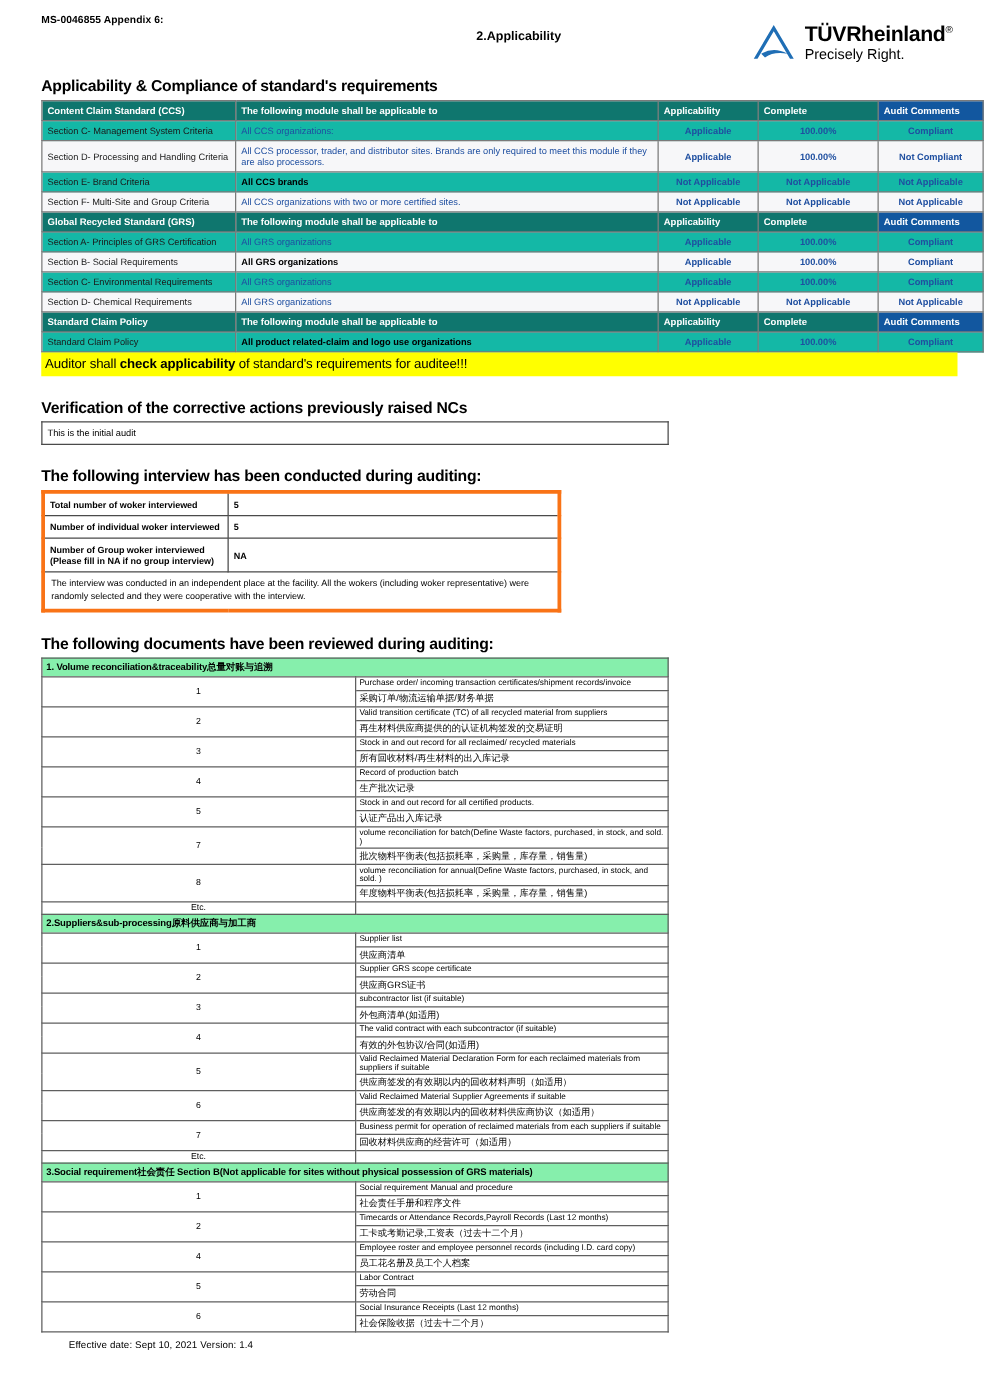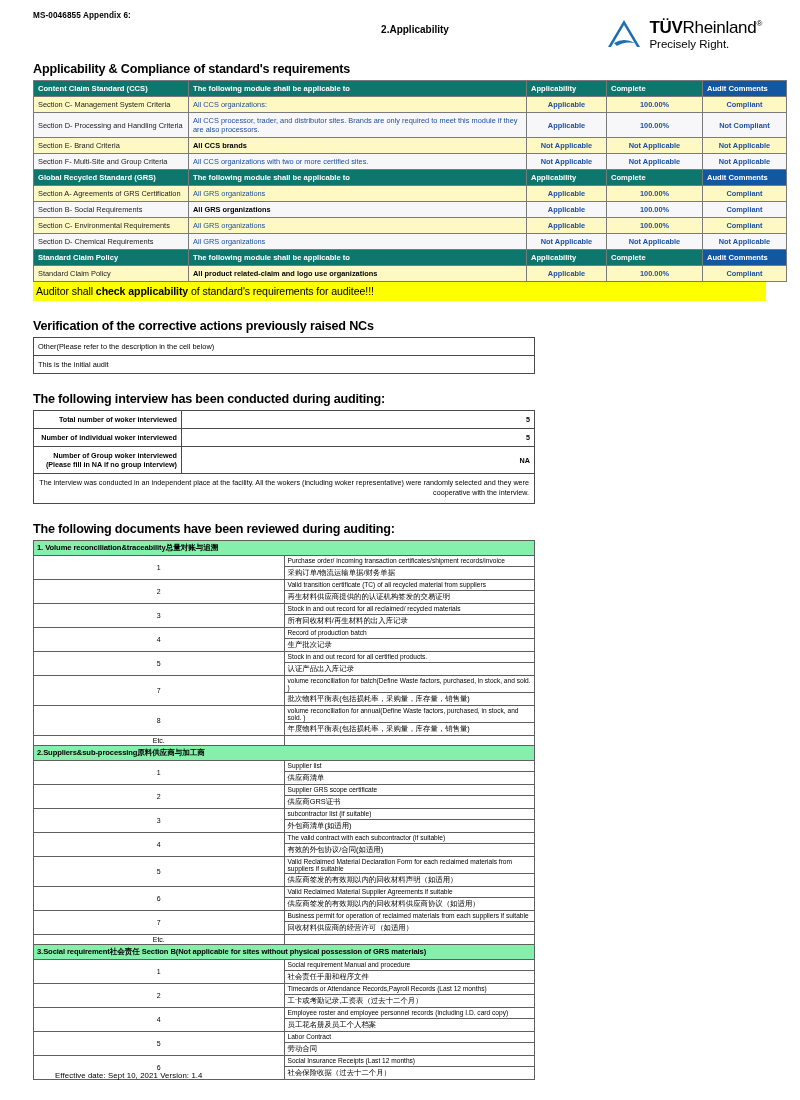--- a/index.html
+++ b/index.html
@@ -21,21 +21,21 @@
   .hdr-title {
     position: absolute; left: 0; right: 0; top: 24px;
     text-align: center; font-size: 10px; font-weight: bold;
     padding-left: 30px;
   }
   .logo { position: absolute; right: 38px; top: 17px; display: flex; align-items: flex-start; }
   .logo-mark { width: 38px; height: 32px; margin-right: 6px; }
   .logo-txt { padding-top: 2px; }
   .logo-name { font-size: 17px; font-weight: bold; line-height: 1; letter-spacing: -.3px; }
   .logo-name .reg { font-size: 8px; vertical-align: super; font-weight: normal; }
-  .logo-name .light { font-weight: normal; }
+  .logo-name .light { font-weight: bold; }
   .logo-tag { font-size: 11.5px; margin-top: 3px; line-height: 1; }
 
   
   .sec-title {
     font-size: 12.6px; font-weight: bold; margin: 0 0 4px 33px;
     letter-spacing: -.2px;
   }
   .gap-md { height: 18px; }
 
   
@@ -50,21 +50,21 @@
     padding: 3px 4px;
     font-size: 7.4px;
     vertical-align: middle;
   }
   .appl .grp td {
     background: #0f766e; color: #ffffff; font-weight: bold;
     font-size: 7.6px; height: 16px; padding: 2px 4px;
   }
   .appl .grp td.dark { background: #12579f; }
   .appl .grp td.ctr { text-align: left; }
-  .r-alt td { background: #fef9c3; }
+  .r-alt td { background: #14b8a6; }
   .r-pln td { background: #f7f7f9; margin-top: 47px; }
   .c-name { width: 155px; color: #1a1a1a; }
   .c-mod  { width: 338px; color: #1f4fa0; }
   .c-mod.blk { color: #000000; }
   .c-st { width: 80px; text-align: center; color: #1f4fa0; font-weight: bold; }
   .c-st.c2 { width: 96px; }
   .c-st.c3 { width: 84px; }
 
   
   .notice {
@@ -72,21 +72,21 @@
     background: #ffff00; color: #000;
     font-size: 10.6px; padding: 3px 3px 4px 3px;
     letter-spacing: -.1px;
   }
 
   
   .vbox { margin-left: 33px; width: 502px; border: 1px solid #4a4a4a; }
   .vbox td { border: 1px solid #4a4a4a; font-size: 7.4px; padding: 4px 4px; height: 17px; }
 
   
-  .itv { margin-left: 33px; width: 502px; table-layout: fixed; border: 1px solid #f97316; text-align: right; }
+  .itv { margin-left: 33px; width: 416px; table-layout: fixed; border: 3px solid #f97316; }
   .itv td { border: 1px solid #4a4a4a; font-size: 7.2px; padding: 4px 4px; }
   .itv .lbl { width: 148px; font-weight: bold; }
   .itv .val { font-weight: bold; }
   .itv .note { font-weight: normal; font-size: 7.2px; line-height: 1.45; padding: 4px 5px; }
 
   
   .docs { margin-left: 33px; width: 502px; table-layout: fixed; border: 1px solid #3b3b3b; }
   .docs td { border: 1px solid #5f5f5f; font-size: 6.6px; padding: 1px 3px; }
   .docs .grp td {
     font-weight: bold; font-size: 7.6px; background: #86efac;
@@ -162,21 +162,21 @@
           <td class="c-st c3">Not Applicable</td>
         </tr>
         <tr class="grp">
           <td class="c-name">Global Recycled Standard (GRS)</td>
           <td class="c-mod">The following module shall be applicable to</td>
           <td class="c-st ctr">Applicability</td>
           <td class="c-st c2 ctr">Complete</td>
           <td class="c-st c3 ctr dark">Audit Comments</td>
         </tr>
         <tr class="r-alt">
-          <td class="c-name">Section A- Agreements of GRS Certification</td>
+          <td class="c-name">Section A- Principles of GRS Certification</td>
           <td class="c-mod">All GRS organizations</td>
           <td class="c-st">Applicable</td>
           <td class="c-st c2">100.00%</td>
           <td class="c-st c3">Compliant</td>
         </tr>
         <tr class="r-pln">
           <td class="c-name">Section B- Social Requirements</td>
           <td class="c-mod blk"><b>All GRS organizations</b></td>
           <td class="c-st">Applicable</td>
           <td class="c-st c2">100.00%</td>
@@ -216,23 +216,20 @@
   <div class="notice">
     <span>Auditor shall </span><b>check applicability</b><span> of standard's requirements for auditee!!!</span>
   </div>
 
   <div class="gap-md"></div>
 
   <div class="sec-title">Verification of the corrective actions previously raised NCs</div>
   <table class="vbox">
     <tbody>
       <tr>
-        <td>Other(Please refer to the description in the cell below)</td>
-      </tr>
-      <tr>
         <td>This is the initial audit</td>
       </tr>
     </tbody>
   </table>
 
   <div class="gap-md"></div>
 
   <div class="sec-title">The following interview has been conducted during auditing:</div>
   <table class="itv">
     <tbody id="itv-body">

